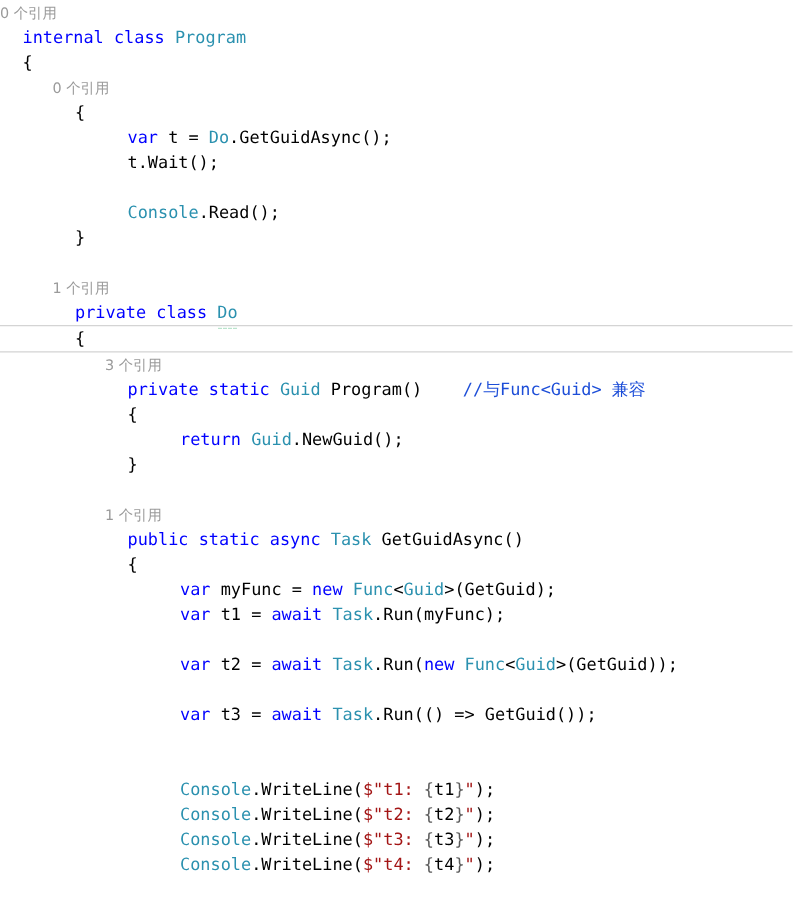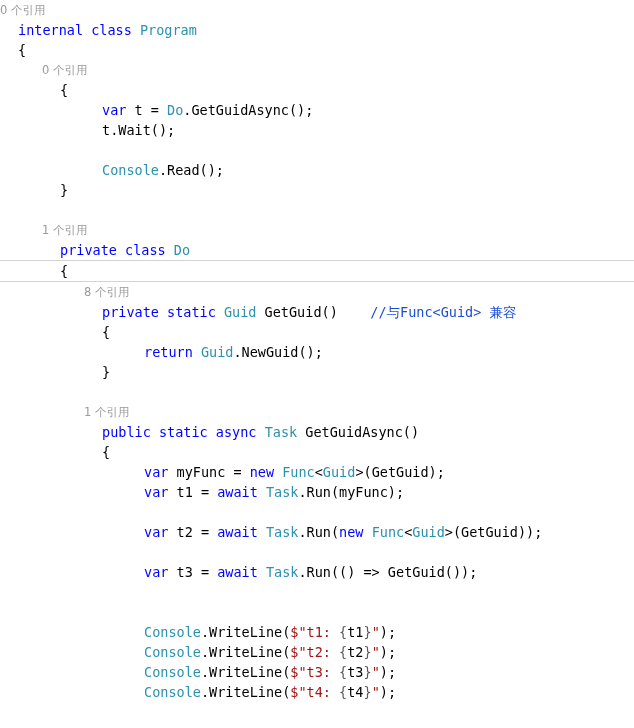--- a/index.html
+++ b/index.html
@@ -89,22 +89,22 @@
     <div class="line"><span style="display: inline-block; width: 42px;"></span><span class="plain">{</span></div>
     <div class="line"><span style="display: inline-block; width: 84px;"></span><span class="kw">var</span><span class="plain"> t = </span><span class="type">Do</span><span class="plain">.GetGuidAsync();</span></div>
     <div class="line"><span style="display: inline-block; width: 84px;"></span><span class="plain">t.Wait();</span></div>
     <div class="line"><span style="display: inline-block; width: 0px;"></span></div>
     <div class="line"><span style="display: inline-block; width: 84px;"></span><span class="type">Console</span><span class="plain">.Read();</span></div>
     <div class="line"><span style="display: inline-block; width: 42px;"></span><span class="plain">}</span></div>
     <div class="line"><span style="display: inline-block; width: 0px;"></span></div>
     <div class="codelens"><span style="display: inline-block; width: 42px;"></span><span class="codelens">1 个引用</span></div>
     <div class="line"><span style="display: inline-block; width: 42px;"></span><span class="kw">private</span><span class="plain"> </span><span class="kw">class</span><span class="plain"> </span><span class="squiggle"><span class="type">Do</span></span></div>
     <div class="line current"><span style="display: inline-block; width: 42px;"></span><span class="plain">{</span></div>
-    <div class="codelens"><span style="display: inline-block; width: 84px;"></span><span class="codelens">8 个引用</span></div>
-    <div class="line"><span style="display: inline-block; width: 84px;"></span><span class="kw">private</span><span class="plain"> </span><span class="kw">static</span><span class="plain"> </span><span class="type">Guid</span><span class="plain"> GetGuid()    </span><span class="cmt">//与Func&lt;Guid&gt; 兼容</span></div>
+    <div class="codelens"><span style="display: inline-block; width: 84px;"></span><span class="codelens">3 个引用</span></div>
+    <div class="line"><span style="display: inline-block; width: 84px;"></span><span class="kw">private</span><span class="plain"> </span><span class="kw">static</span><span class="plain"> </span><span class="type">Guid</span><span class="plain"> Program()    </span><span class="cmt">//与Func&lt;Guid&gt; 兼容</span></div>
     <div class="line"><span style="display: inline-block; width: 84px;"></span><span class="plain">{</span></div>
     <div class="line"><span style="display: inline-block; width: 126px;"></span><span class="kw">return</span><span class="plain"> </span><span class="type">Guid</span><span class="plain">.NewGuid();</span></div>
     <div class="line"><span style="display: inline-block; width: 84px;"></span><span class="plain">}</span></div>
     <div class="line"><span style="display: inline-block; width: 0px;"></span></div>
     <div class="codelens"><span style="display: inline-block; width: 84px;"></span><span class="codelens">1 个引用</span></div>
     <div class="line"><span style="display: inline-block; width: 84px;"></span><span class="kw">public</span><span class="plain"> </span><span class="kw">static</span><span class="plain"> </span><span class="kw">async</span><span class="plain"> </span><span class="type">Task</span><span class="plain"> GetGuidAsync()</span></div>
     <div class="line"><span style="display: inline-block; width: 84px;"></span><span class="plain">{</span></div>
     <div class="line"><span style="display: inline-block; width: 126px;"></span><span class="kw">var</span><span class="plain"> myFunc = </span><span class="kw">new</span><span class="plain"> </span><span class="type">Func</span><span class="plain">&lt;</span><span class="type">Guid</span><span class="plain">&gt;(GetGuid);</span></div>
     <div class="line"><span style="display: inline-block; width: 126px;"></span><span class="kw">var</span><span class="plain"> t1 = </span><span class="kw">await</span><span class="plain"> </span><span class="type">Task</span><span class="plain">.Run(myFunc);</span></div>
     <div class="line"><span style="display: inline-block; width: 0px;"></span></div>

